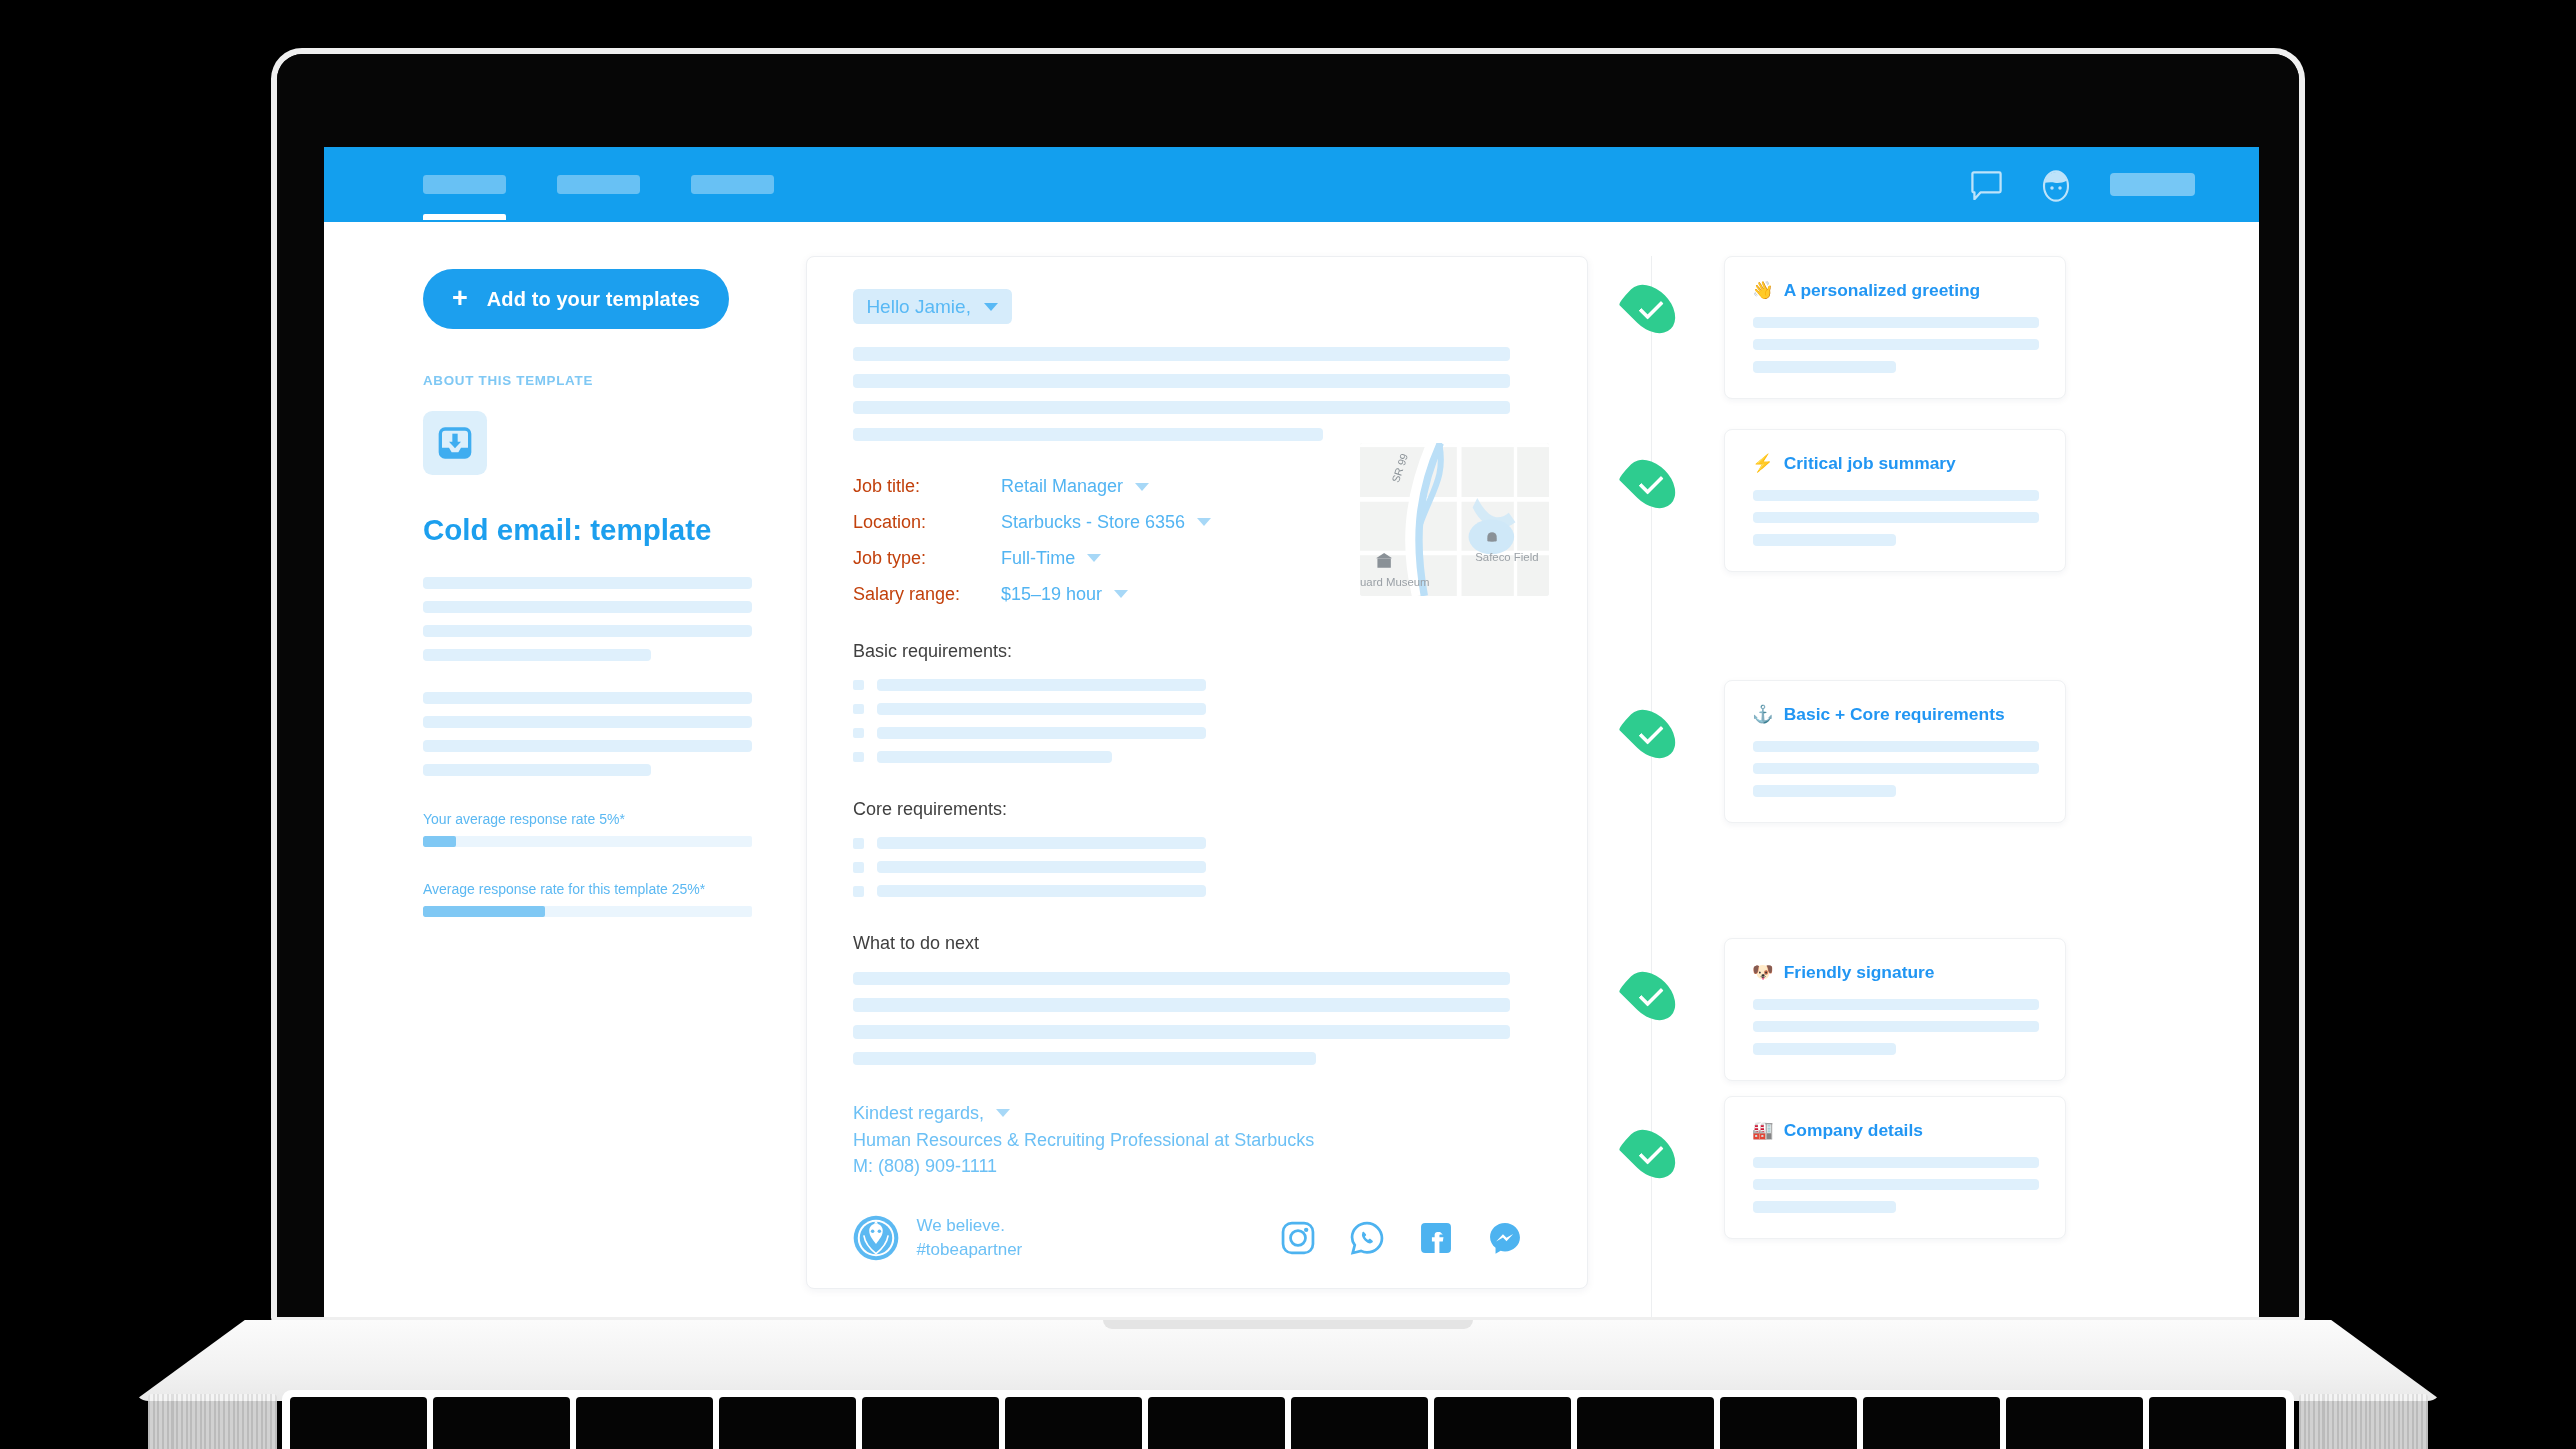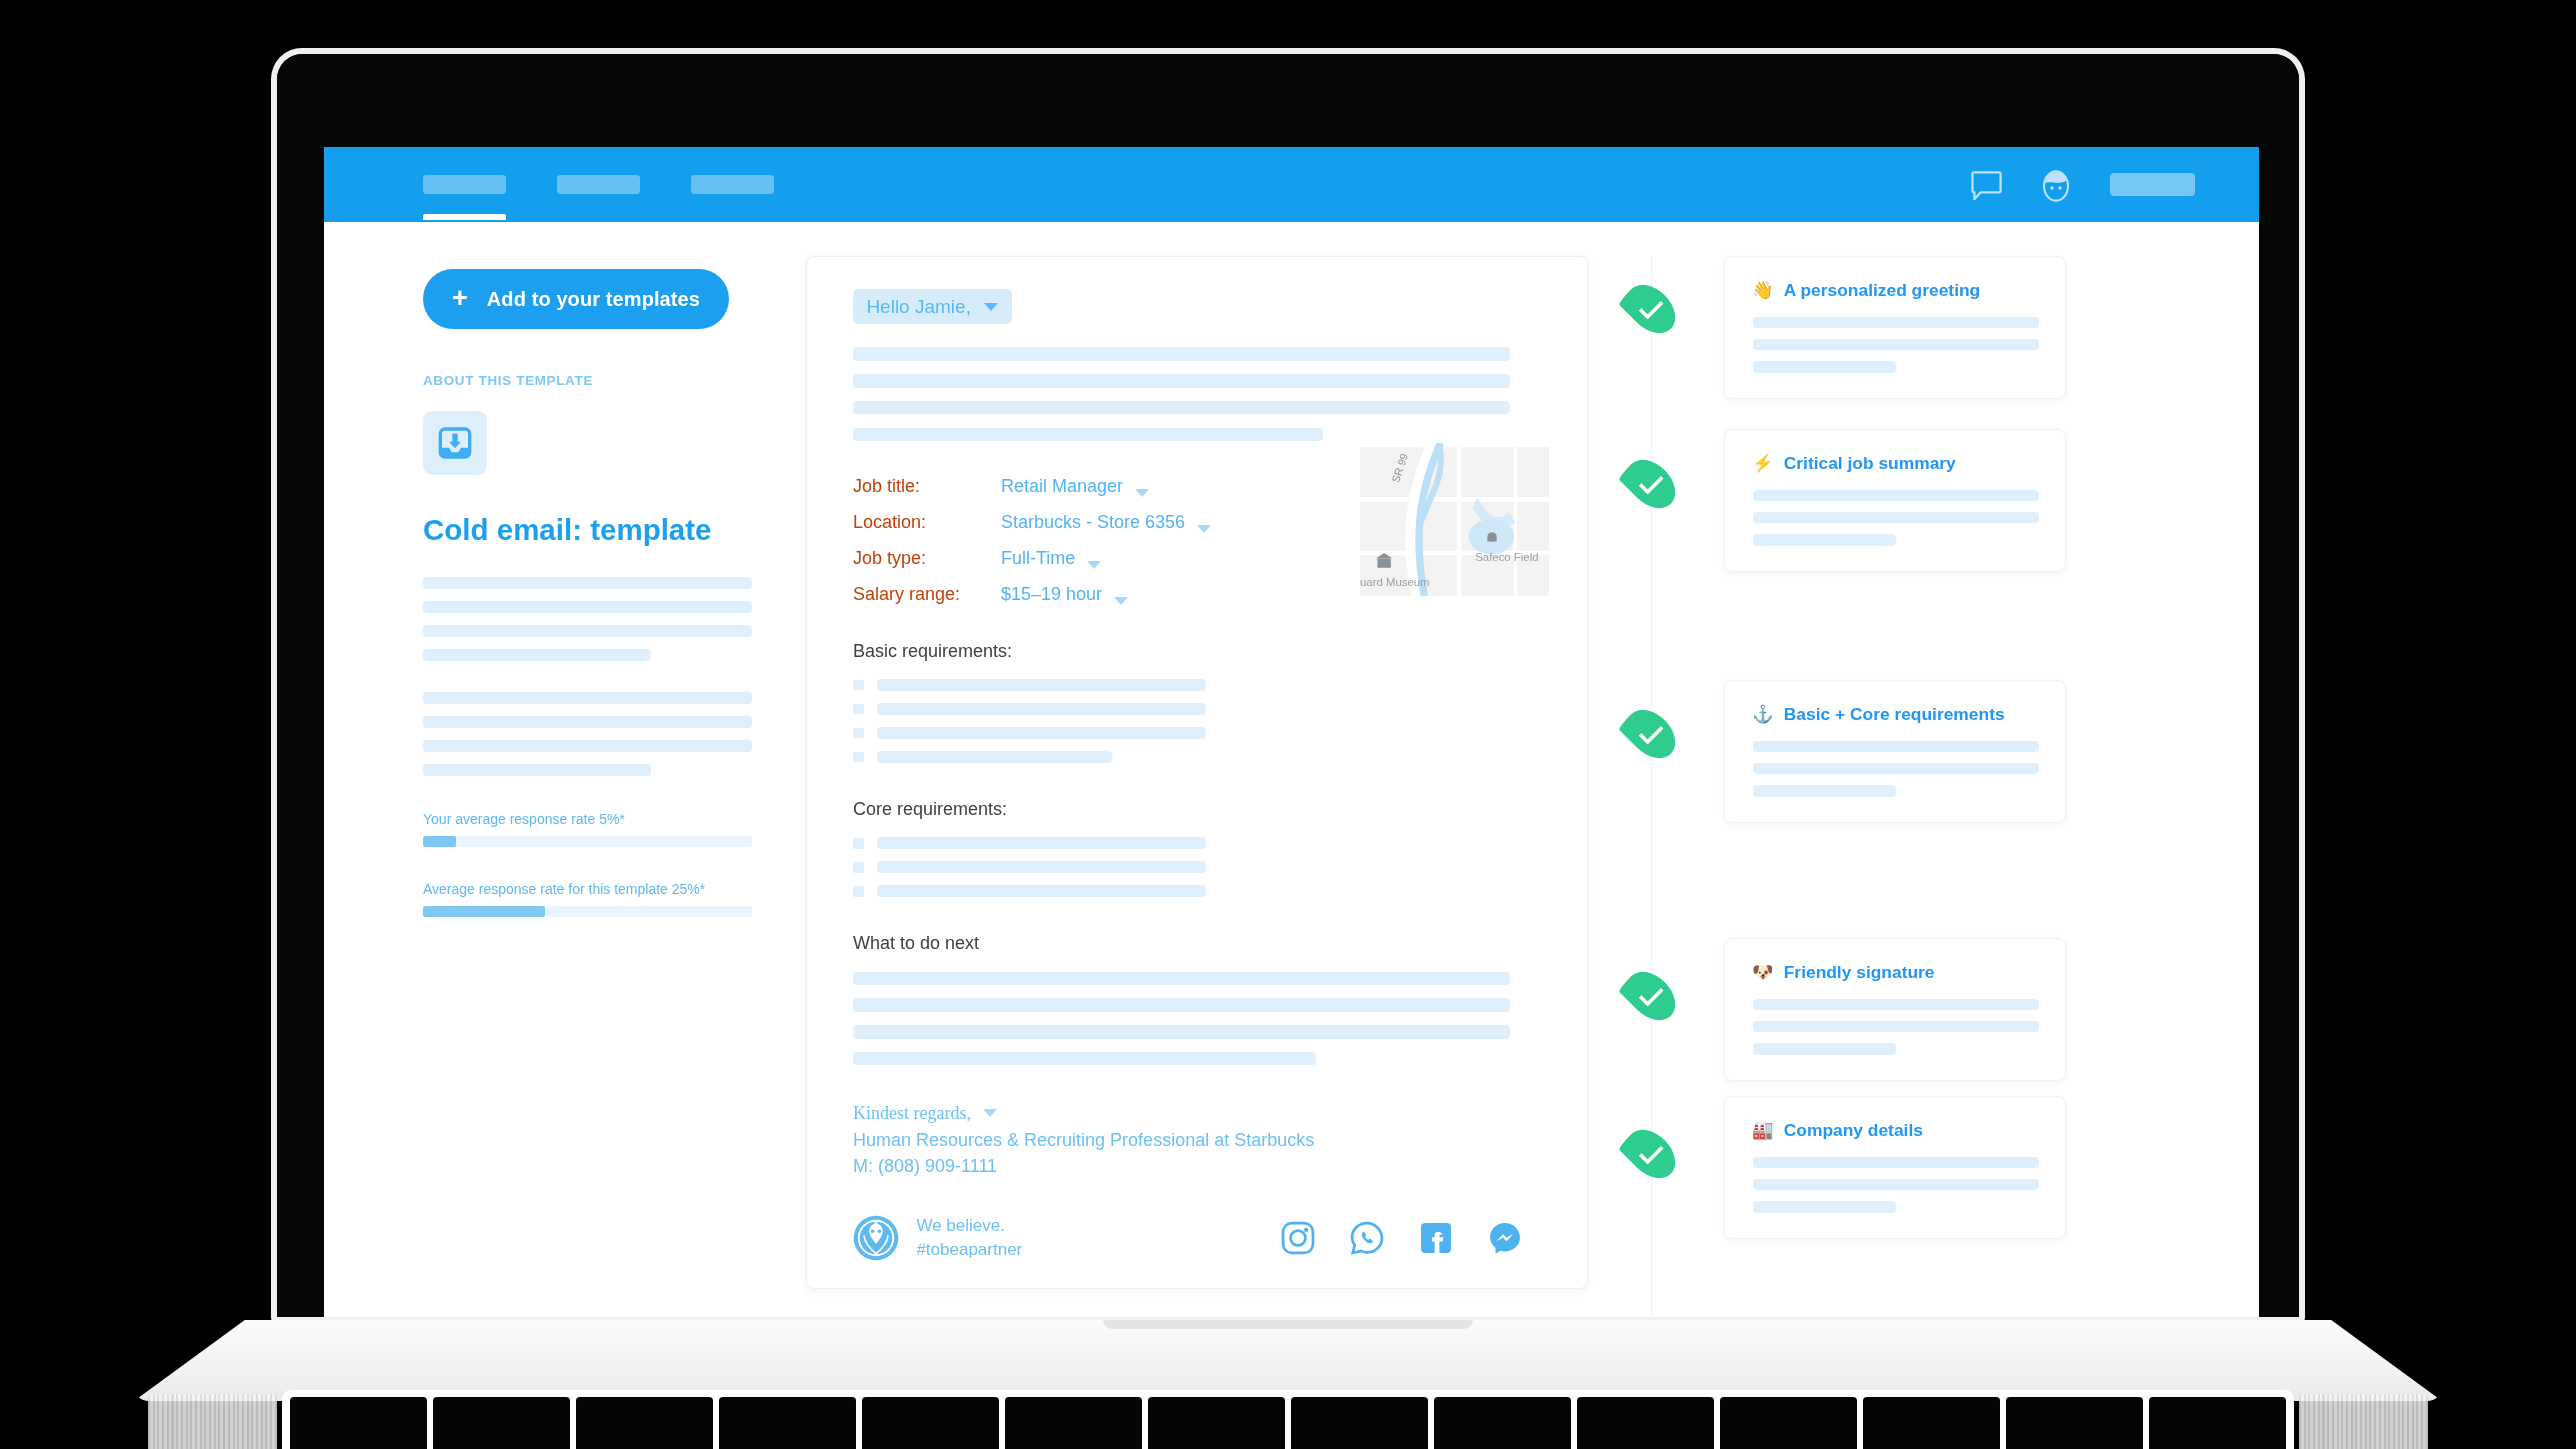--- a/index.html
+++ b/index.html
@@ -150,42 +150,42 @@
   }
   .caret { width: 0; height: 0; border-left: 7.4px solid transparent; border-right: 7.4px solid transparent; border-top: 8px solid #59B9F5; }
   .caret.pale { border-top-color: #A7D8F7; }
 
   .body-lines { margin-top: 23px; }
   .body-lines .skel { height: 13.4px; margin-bottom: 13.4px; width: 657px; }
   .body-lines .skel.short { width: 470px; }
 
   .fields { margin-top: 35px; display: grid; grid-template-columns: 148px 1fr; row-gap: 14.8px; }
   .f-label { color: #c2410c; font-size: 18px; }
-  .f-value { color: #52B4F2; font-size: 18px; display: flex; align-items: flex-end; gap: 12px; }
+  .f-value { color: #52B4F2; font-size: 18px; display: flex; align-items: center; gap: 12px; }
 
   .map-thumb {
     position: absolute; right: 38px; top: 186px;
     width: 189px; height: 153px; border-radius: 2.7px;
     background: #F1F3F2; overflow: hidden;
   }
   .map-thumb svg { display: block; }
 
   .sec-title { margin-top: 36px; color: #404040; font-size: 18px; }
   .bullets { margin-top: 17.4px; }
   .bullet-row { display: flex; align-items: center; gap: 13.4px; margin-bottom: 12px; }
   .bullet-dot { width: 10.7px; height: 10.7px; background: #DFF0FC; border-radius: 2px; flex: none; }
   .bullet-row .skel { margin: 0; height: 12px; width: 329px; }
   .bullet-row .skel.short { width: 235px; }
 
   .next-lines { margin-top: 17.4px; }
   .next-lines .skel { height: 13.4px; margin-bottom: 13.4px; width: 657px; }
   .next-lines .skel.short { width: 463px; }
 
   .signoff { margin-top: 35px; color: #6CC0F5; font-size: 18px; line-height: 1.45; }
-  .signoff .row1 { display: flex; align-items: center; gap: 12px; font-family: Liberation Serif, serif; }
+  .signoff .row1 { display: flex; align-items: center; gap: 12px; }
 
   .sig-footer { margin-top: 35px; display: flex; align-items: center; }
   .sbx-logo { width: 46px; height: 46px; flex: none; }
   .sbx-text { margin-left: 17.4px; color: #6CC0F5; font-size: 17px; line-height: 1.42; }
   .socials { margin-left: auto; display: flex; align-items: center; gap: 35px; padding-right: 27px; }
   .socials svg { display: block; }
 
   
   .divider {
     flex: none; width: 0.7px; margin-left: 75px; align-self: stretch;

